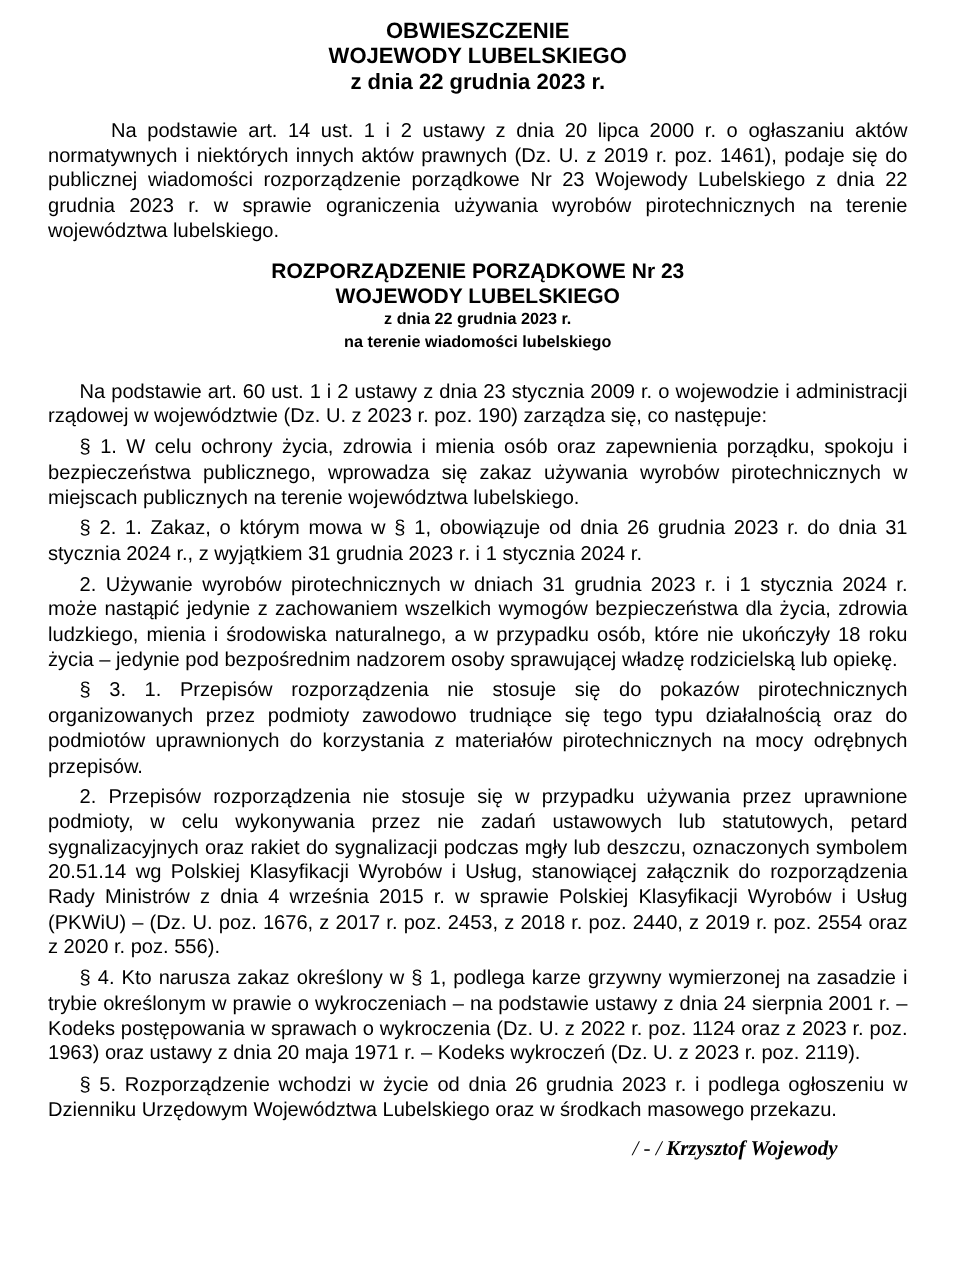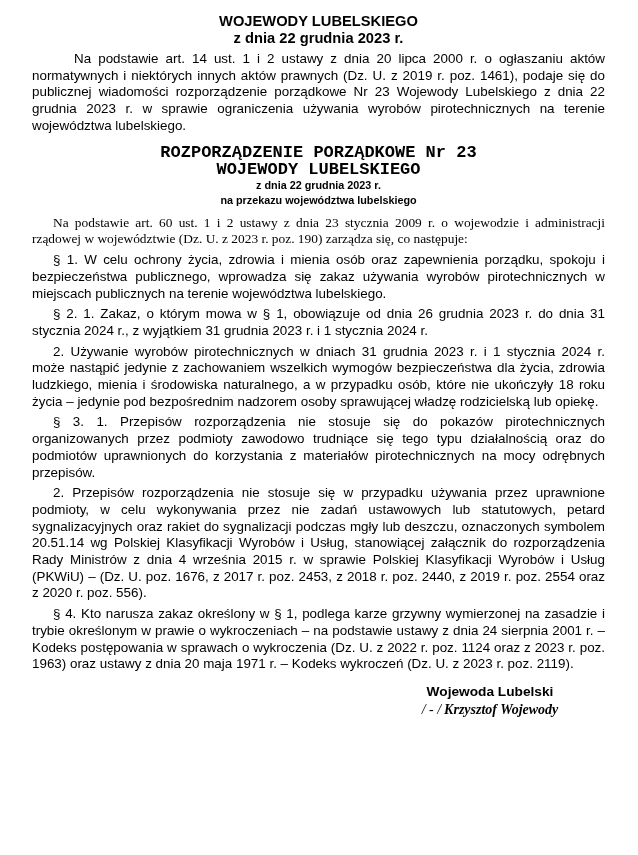--- a/index.html
+++ b/index.html
@@ -31,31 +31,31 @@
   }
   
   .body-para {
     margin: 0;
     font-size: 13.4px;
     line-height: 16.7px;
     text-align: justify;
   }
   .indent-lg { text-indent: 42px; }
   .indent-sm { text-indent: 21px; }
-  .mt-first { margin-top: 4px; }
+  .mt-first { margin-top: 15px; }
   
   .title-b {
     margin-top: 9px;
     text-align: center;
     font-weight: bold;
   }
-  .tb-big   { font-size: 17px; line-height: 17.3px; font-family: Liberation Mono, monospace; }
+  .tb-big   { font-size: 14px; line-height: 17.3px; }
   .tb-small { font-size: 10.8px; line-height: 14.8px; }
   
-  .intro { margin-top: 7px; font-family: Liberation Serif, serif; }
+  .intro { margin-top: 17px; }
   .section { margin-top: 4px; }
   .section-first { }
   
   .signature {
     margin-top: 10px;
     margin-left: auto;
     width: 230px;
     text-align: center;
   }
   .sig-title {
@@ -72,41 +72,42 @@
   .sig-prefix { font-weight: normal; margin-right: 3px; }
   .sig-name   { font-weight: bold; }
 </style>
 </head>
 <body>
 
 <div class="page">
   <div class="content">
 
     <header class="title-a">
+      <div>OBWIESZCZENIE</div>
       <div>WOJEWODY LUBELSKIEGO</div>
       <div>z dnia 22 grudnia 2023 r.</div>
     </header>
 
     <p class="body-para indent-lg mt-first">Na podstawie art. 14 ust. 1 i 2 ustawy z dnia 20 lipca 2000 r. o ogłaszaniu aktów normatywnych i niektórych innych aktów prawnych (Dz. U. z 2019 r. poz. 1461), podaje się do publicznej wiadomości rozporządzenie porządkowe Nr 23 Wojewody Lubelskiego z dnia 22 grudnia 2023 r. w sprawie ograniczenia używania wyrobów pirotechnicznych na terenie województwa lubelskiego.</p>
 
     <header class="title-b">
       <div class="tb-big">ROZPORZĄDZENIE PORZĄDKOWE Nr 23</div>
       <div class="tb-big">WOJEWODY LUBELSKIEGO</div>
       <div class="tb-small">z dnia 22 grudnia 2023 r.</div>
-      <div class="tb-small">na przekazu województwa lubelskiego</div>
+      <div class="tb-small">na terenie wiadomości lubelskiego</div>
     </header>
 
     <p class="body-para indent-sm intro">Na podstawie art. 60 ust. 1 i 2 ustawy z dnia 23 stycznia 2009 r. o wojewodzie i administracji rządowej w województwie (Dz. U. z 2023 r. poz. 190) zarządza się, co następuje:</p>
 
     <p class="body-para indent-sm section section-first">§ 1. W celu ochrony życia, zdrowia i mienia osób oraz zapewnienia porządku, spokoju i bezpieczeństwa publicznego, wprowadza się zakaz używania wyrobów pirotechnicznych w miejscach publicznych na terenie województwa lubelskiego.</p>
     <p class="body-para indent-sm section">§ 2. 1. Zakaz, o którym mowa w § 1, obowiązuje od dnia 26 grudnia 2023 r. do dnia 31 stycznia 2024 r., z wyjątkiem 31 grudnia 2023 r. i 1 stycznia 2024 r.</p>
     <p class="body-para indent-sm section">2. Używanie wyrobów pirotechnicznych w dniach 31 grudnia 2023 r. i 1 stycznia 2024 r. może nastąpić jedynie z zachowaniem wszelkich wymogów bezpieczeństwa dla życia, zdrowia ludzkiego, mienia i środowiska naturalnego, a w przypadku osób, które nie ukończyły 18 roku życia – jedynie pod bezpośrednim nadzorem osoby sprawującej władzę rodzicielską lub opiekę.</p>
     <p class="body-para indent-sm section">§ 3. 1. Przepisów rozporządzenia nie stosuje się do pokazów pirotechnicznych organizowanych przez podmioty zawodowo trudniące się tego typu działalnością oraz do podmiotów uprawnionych do korzystania z materiałów pirotechnicznych na mocy odrębnych przepisów.</p>
     <p class="body-para indent-sm section">2. Przepisów rozporządzenia nie stosuje się w przypadku używania przez uprawnione podmioty, w celu wykonywania przez nie zadań ustawowych lub statutowych, petard sygnalizacyjnych oraz rakiet do sygnalizacji podczas mgły lub deszczu, oznaczonych symbolem 20.51.14 wg Polskiej Klasyfikacji Wyrobów i Usług, stanowiącej załącznik do rozporządzenia Rady Ministrów z dnia 4 września 2015 r. w sprawie Polskiej Klasyfikacji Wyrobów i Usług (PKWiU) – (Dz. U. poz. 1676, z 2017 r. poz. 2453, z 2018 r. poz. 2440, z 2019 r. poz. 2554 oraz z 2020 r. poz. 556).</p>
     <p class="body-para indent-sm section">§ 4. Kto narusza zakaz określony w § 1, podlega karze grzywny wymierzonej na zasadzie i trybie określonym w prawie o wykroczeniach – na podstawie ustawy z dnia 24 sierpnia 2001 r. – Kodeks postępowania w sprawach o wykroczenia (Dz. U. z 2022 r. poz. 1124 oraz z 2023 r. poz. 1963) oraz ustawy z dnia 20 maja 1971 r. – Kodeks wykroczeń (Dz. U. z 2023 r. poz. 2119).</p>
+    <p class="body-para indent-sm section">§ 5. Rozporządzenie wchodzi w życie od dnia 26 grudnia 2023 r. i podlega ogłoszeniu w Dzienniku Urzędowym Województwa Lubelskiego oraz w środkach masowego przekazu.</p>
 
     <div class="signature">
-      <div class="sig-title">Wojewoda Lubelski</div>
       <div class="sig-line"><span class="sig-prefix">/ - /</span><span class="sig-name">Krzysztof Wojewody</span></div>
     </div>
 
   </div>
 </div>
 
 </body></html>

